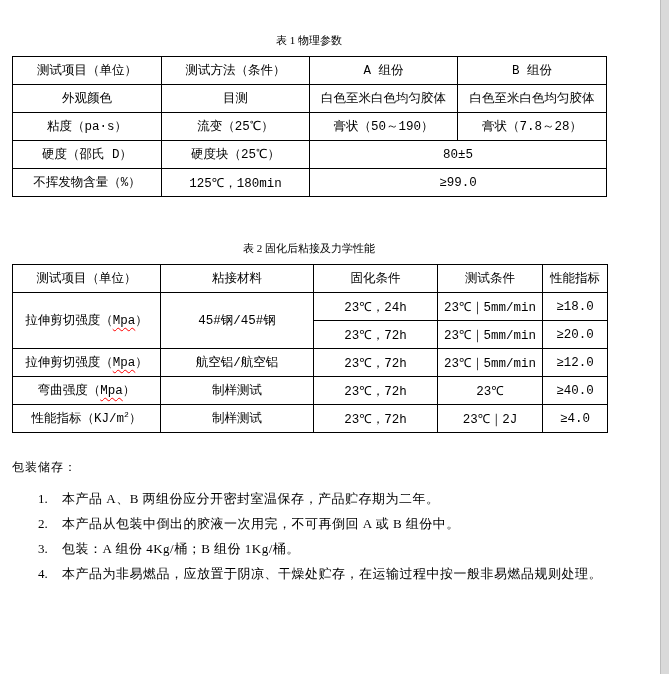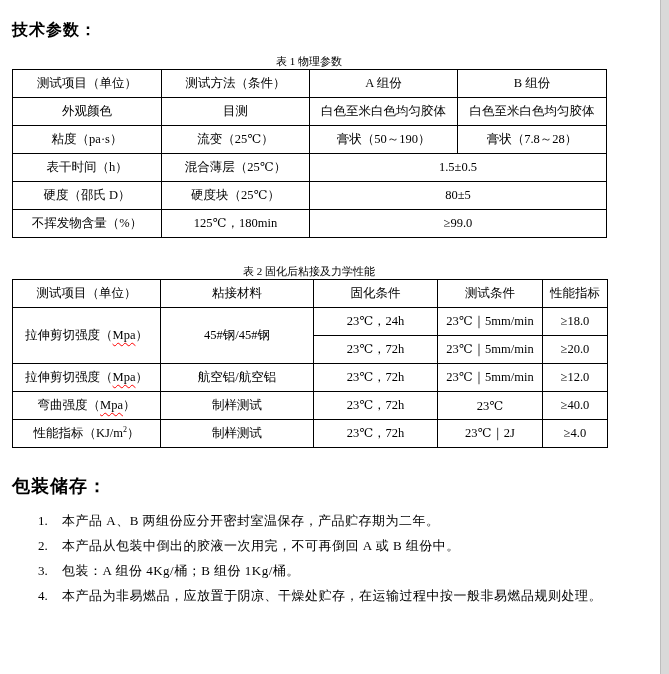--- a/index.html
+++ b/index.html
@@ -19,58 +19,58 @@
   .page{
     position:absolute;top:0;left:0;width:660px;height:674px;
     padding:20px 0 0 12px;box-sizing:border-box;
   }
   .doc-title{
     font-size:16px;font-weight:bold;margin:0;letter-spacing:1px;
   }
   .caption{
     width:594px;text-align:center;font-size:11px;margin-top:13px;
   }
-  .caption.second{margin-top:26px;}
+  .caption.second{margin-top:44px;}
   table.tbl{
-    border-collapse:collapse;table-layout:fixed;
+    border-collapse:collapse;margin-top:8px;table-layout:fixed;
     border:1.5px solid #000;
+    font-family:Liberation Mono, monospace;
   }
   table.tbl td{
     border:1px solid #000;
     height:27px;
     text-align:center;vertical-align:middle;
     font-size:12.5px;
     padding:0 3px;
     overflow:hidden;white-space:nowrap;
   }
   sup.exp{font-size:8px;line-height:0;}
   .spell{
     text-decoration-line:underline;
     text-decoration-style:wavy;
     text-decoration-color:#ff0000;
     text-decoration-thickness:1px;
     text-underline-offset:3px;
   }
   .storage-title{
-    font-size:18px;font-weight:bold;margin:26px 0 0 0;letter-spacing:1px;
+    font-size:12px;font-weight:normal;margin:26px 0 0 0;letter-spacing:1px;
   }
   .storage-list{margin-top:10px;}
   .storage-item{
     display:flex;align-items:baseline;
     font-size:13px;line-height:25px;white-space:nowrap;
   }
   .storage-item .num{margin-left:26px;width:24px;flex:0 0 24px;}
   .storage-item .txt{letter-spacing:0.5px;}
 </style>
 </head>
 <body>
 
 <div class="page">
 
-  <h1 class="doc-title">技术参数：</h1>
 
   <div class="caption">表 1 物理参数</div>
 
   <table class="tbl" style="width:594px">
     <colgroup>
       <col style="width:149px">
         <col style="width:148px">
         <col style="width:148px">
         <col style="width:149px">
     </colgroup>
@@ -85,25 +85,20 @@
         <td>外观颜色</td>
         <td>目测</td>
         <td>白色至米白色均匀胶体</td>
         <td>白色至米白色均匀胶体</td>
       </tr>
       <tr>
         <td>粘度（pa·s）</td>
         <td>流变（25℃）</td>
         <td>膏状（50～190）</td>
         <td>膏状（7.8～28）</td>
-      </tr>
-      <tr>
-        <td>表干时间（h）</td>
-        <td>混合薄层（25℃）</td>
-        <td colspan="2">1.5±0.5</td>
       </tr>
       <tr>
         <td>硬度（邵氏 D）</td>
         <td>硬度块（25℃）</td>
         <td colspan="2">80±5</td>
       </tr>
       <tr>
         <td>不挥发物含量（%）</td>
         <td>125℃，180min</td>
         <td colspan="2">≥99.0</td>

